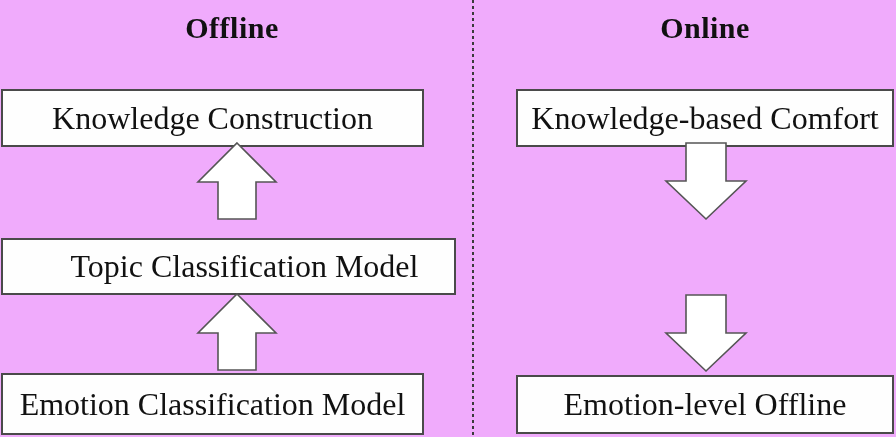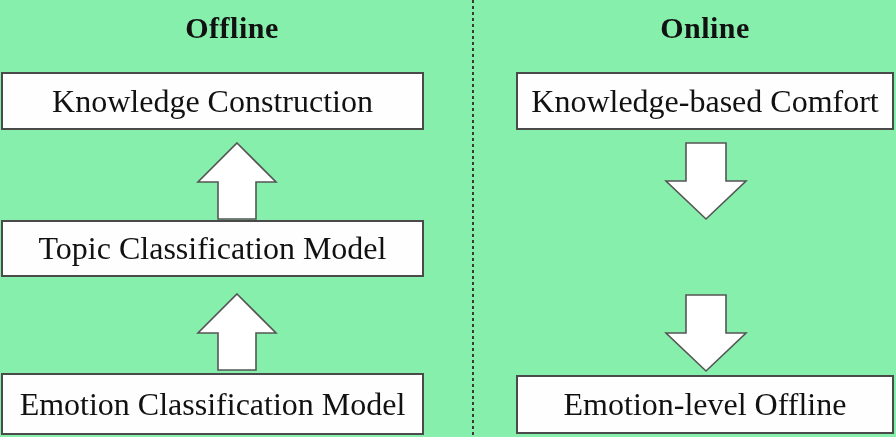--- a/index.html
+++ b/index.html
@@ -1,20 +1,20 @@
 <!DOCTYPE html>
 <html><head>
 <meta charset="utf-8">
 <style>
   html, body { margin: 0; padding: 0; background: #ffffff; }
   .canvas {
     position: relative;
     width: 896px;
     height: 437px;
-    background: #86efac;
+    background: #f0abfc;
     overflow: hidden;
     font-family: "Liberation Serif", "DejaVu Serif", serif;
     color: #111111;
   }
   .divider {
     position: absolute;
     left: 472px;
     top: 0;
     width: 2px;
     height: 437px;
@@ -41,22 +41,22 @@
     background: #fefefe;
     border: 2px solid #4a4a4a;
     display: flex;
     align-items: center;
     justify-content: center;
     font-size: 32px;
     white-space: nowrap;
   }
   .box-l { left: 1px;   width: 419px; }
   .box-r { left: 516px; width: 374px; }
-  .row1   { top: 72px;  height: 54px; font-family: Liberation Serif, serif; }
-  .row2   { top: 220px; height: 53px; }
+  .row1   { top: 89px;  height: 54px; font-family: Liberation Serif, serif; }
+  .row2   { top: 238px; height: 53px; padding-left: 32px; }
   .row3-l { top: 373px; height: 58px; }
   .row3-r { top: 375px; height: 55px; }
   .arrow {
     position: absolute;
     width: 84px;
     height: 80px;
   }
   .arrow polygon {
     fill: #ffffff;
     stroke: #555555;

